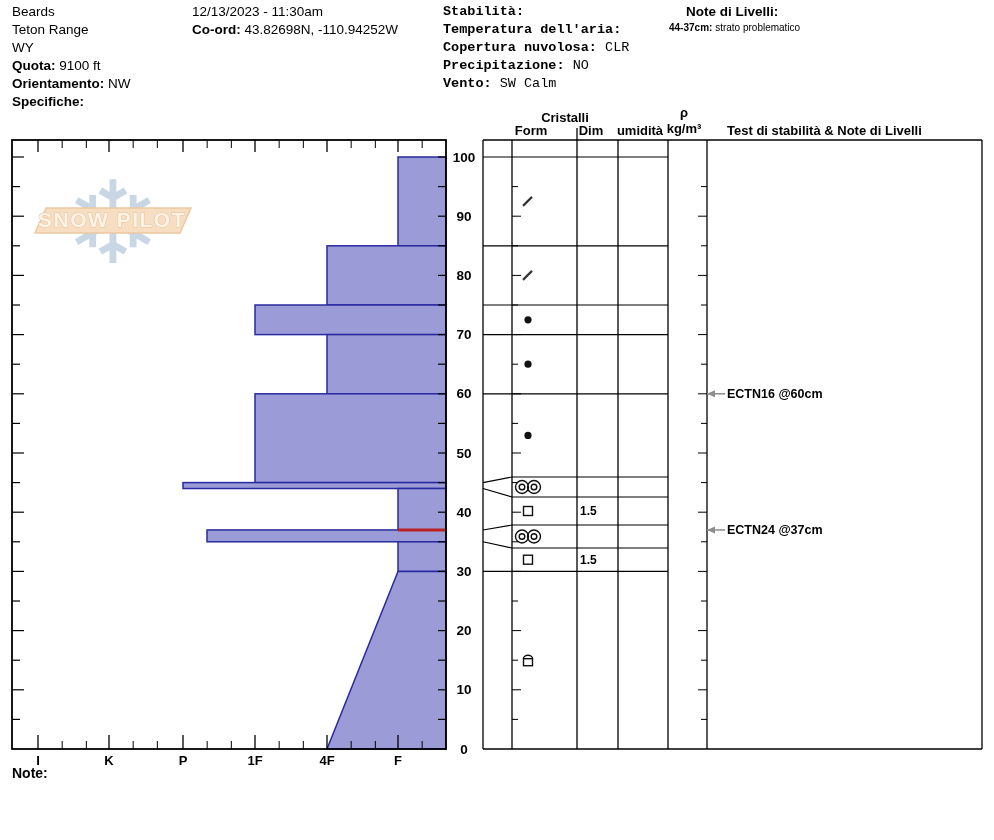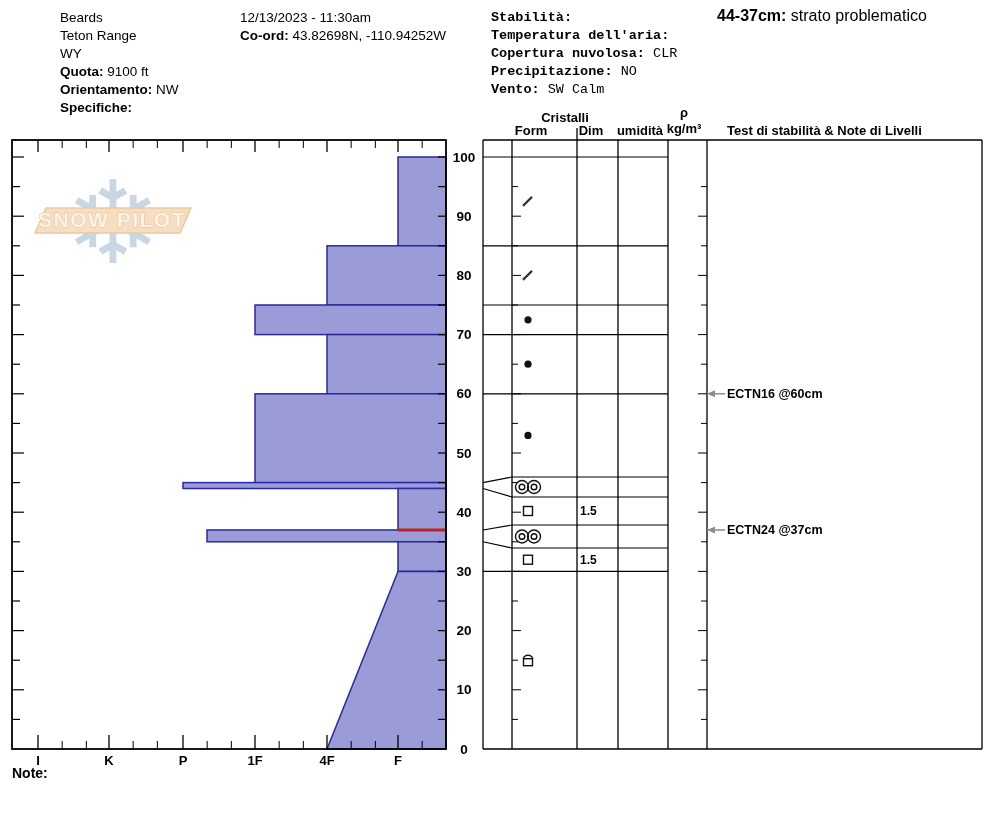--- a/index.html
+++ b/index.html
@@ -1,19 +1,19 @@
 <!DOCTYPE html>
 <html><head>
 <meta charset="utf-8">
 <style>
   html,body{margin:0;padding:0;background:#fff;}
   .page{position:relative;width:994px;height:840px;background:#fff;overflow:hidden;
         font-family:"Liberation Sans",sans-serif;color:#000;}
-  .hcol{position:absolute;top:9px;font-size:13.5px;line-height:18px;white-space:nowrap;margin-left:48px;}
-  .hcol .small{font-size:16px;line-height:14px;}
+  .hcol{position:absolute;top:3px;font-size:13.5px;line-height:18px;white-space:nowrap;}
+  .hcol .small{font-size:10px;line-height:14px;}
   .note-title{padding-left:17px;font-weight:bold;}
   svg text{font-family:"Liberation Sans",sans-serif;}
   .bold{font-weight:bold;}
 </style>
 </head>
 <body>
 
 <div class="page">
 
   <div class="hcol" style="left:12px;width:175px;" id="col-site">
@@ -29,20 +29,21 @@
       <div><b>Co-ord:</b> <span>43.82698N, -110.94252W</span></div>
     </div>
   <div class="hcol" style="left:443px;width:180px;font-family:Liberation Mono, monospace;" id="col-conditions">
       <div><b>Stabilità:</b> </div>
       <div><b>Temperatura dell'aria:</b> </div>
       <div><b>Copertura nuvolosa:</b> <span>CLR</span></div>
       <div><b>Precipitazione:</b> <span>NO</span></div>
       <div><b>Vento:</b> <span>SW Calm</span></div>
     </div>
   <div class="hcol" style="left:669px;width:320px;" id="col-layernotes">
+    <div class="note-title">Note di Livelli:</div>
     <div class="small"><b>44-37cm:</b> <span>strato problematico</span></div>
   </div>
 
   <svg width="994" height="840" viewBox="0 0 994 840" style="position:absolute;left:0;top:0;">
 
     <g>
       <text x="113" y="263" text-anchor="middle" font-size="115" fill="#c9d6e3">❄</text>
       <polygon points="46,208 191,208 180,233 35,233" fill="#f7ddc2" stroke="#ecc9a0" stroke-width="1.5"></polygon>
       <text x="112" y="227" text-anchor="middle" font-size="21" class="bold" letter-spacing="1.5" fill="#fdf3e7" stroke="#e6c196" stroke-width="0.9" style="paint-order:stroke fill;">SNOW PILOT</text>
     </g>

